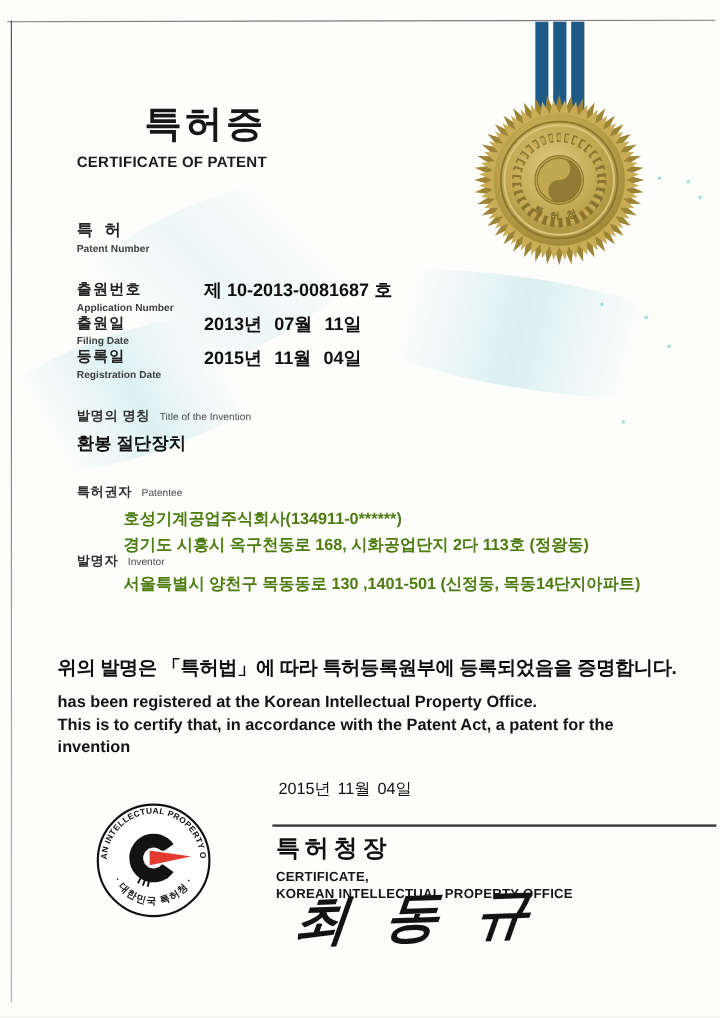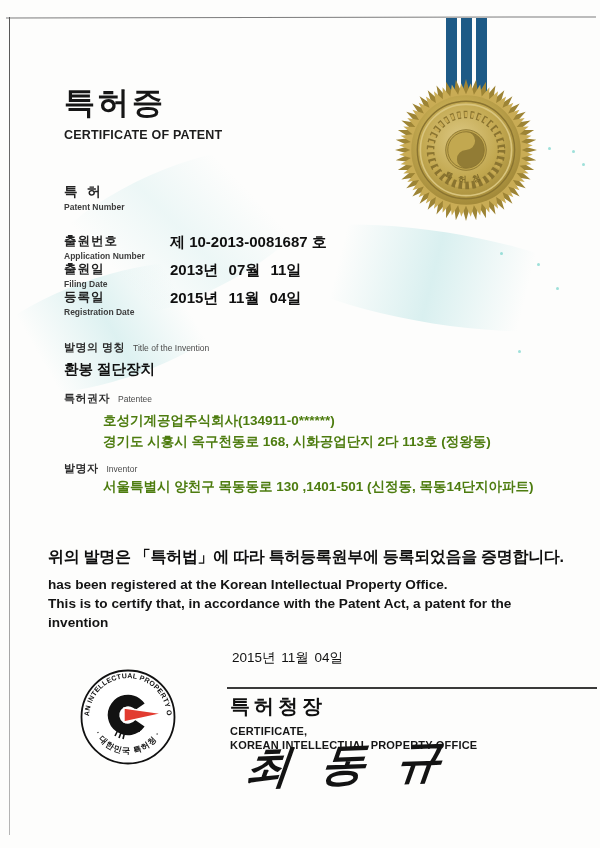--- a/index.html
+++ b/index.html
@@ -17,21 +17,21 @@
        background:linear-gradient(95deg,rgba(160,220,220,0) 22%,rgba(148,214,216,.34) 48%,rgba(160,220,220,0) 74%);transform:rotate(9deg);}
   .wm2{left:-34px;top:276px;width:290px;height:104px;border-radius:50%;
        background:linear-gradient(78deg,rgba(160,220,220,0) 25%,rgba(148,214,216,.30) 50%,rgba(160,220,220,0) 75%);transform:rotate(-18deg);}
   .wm3{left:16px;top:170px;width:320px;height:130px;border-radius:50%;
        background:linear-gradient(70deg,rgba(160,220,220,0) 30%,rgba(148,214,216,.16) 52%,rgba(160,220,220,0) 74%);transform:rotate(-24deg);}
   .wmdot{position:absolute;width:3px;height:3px;border-radius:50%;background:rgba(80,200,190,.55);}
   
   .ribbon{position:absolute;left:446px;top:18px;}
   .medal{position:absolute;left:394px;top:78px;}
   
-  .title-block{position:absolute;left:64px;top:82px;}
+  .title-block{position:absolute;left:64px;top:82px;text-align:right;}
   .title-ko{font-size:31px;font-weight:bold;letter-spacing:3px;color:#161616;}
   .title-en{font-size:12.5px;font-weight:bold;letter-spacing:.2px;margin-top:4px;color:#1c1c1c;}
   
   .row{position:absolute;left:64px;display:flex;}
   .k{width:106px;flex:none;}
   .klabel{display:block;font-size:12.5px;font-weight:bold;color:#222;letter-spacing:1px;}
   .ksub{display:block;font-size:8.5px;font-weight:bold;color:#3d3d3d;margin-top:1px;}
   .v{font-size:15px;font-weight:bold;color:#101010;}
   .v.dates{word-spacing:6px;}
   .row-patent .klabel{font-size:13.5px;letter-spacing:3px;}
@@ -142,21 +142,21 @@
     <div class="v dates">2015년 11월 04일</div>
   </div>
 
   <div class="sect" style="top:337px">
     <div>
       <span class="slabel">발명의 명칭</span><span class="ssub">Title of the Invention</span>
     </div>
     <div class="sval">환봉 절단장치</div>
   </div>
 
-  <div class="sect" style="top:388px">
+  <div class="sect" style="top:400px">
     <div>
       <span class="slabel">특허권자</span><span class="ssub">Patentee</span>
     </div>
     <div class="sline">호성기계공업주식회사(134911-0******)</div>
     <div class="sline" style="margin-top:0">경기도 시흥시 옥구천동로 168, 시화공업단지 2다 113호 (정왕동)</div>
   </div>
 
   <div class="sect" style="top:458px">
     <div>
       <span class="slabel">발명자</span><span class="ssub">Inventor</span>

